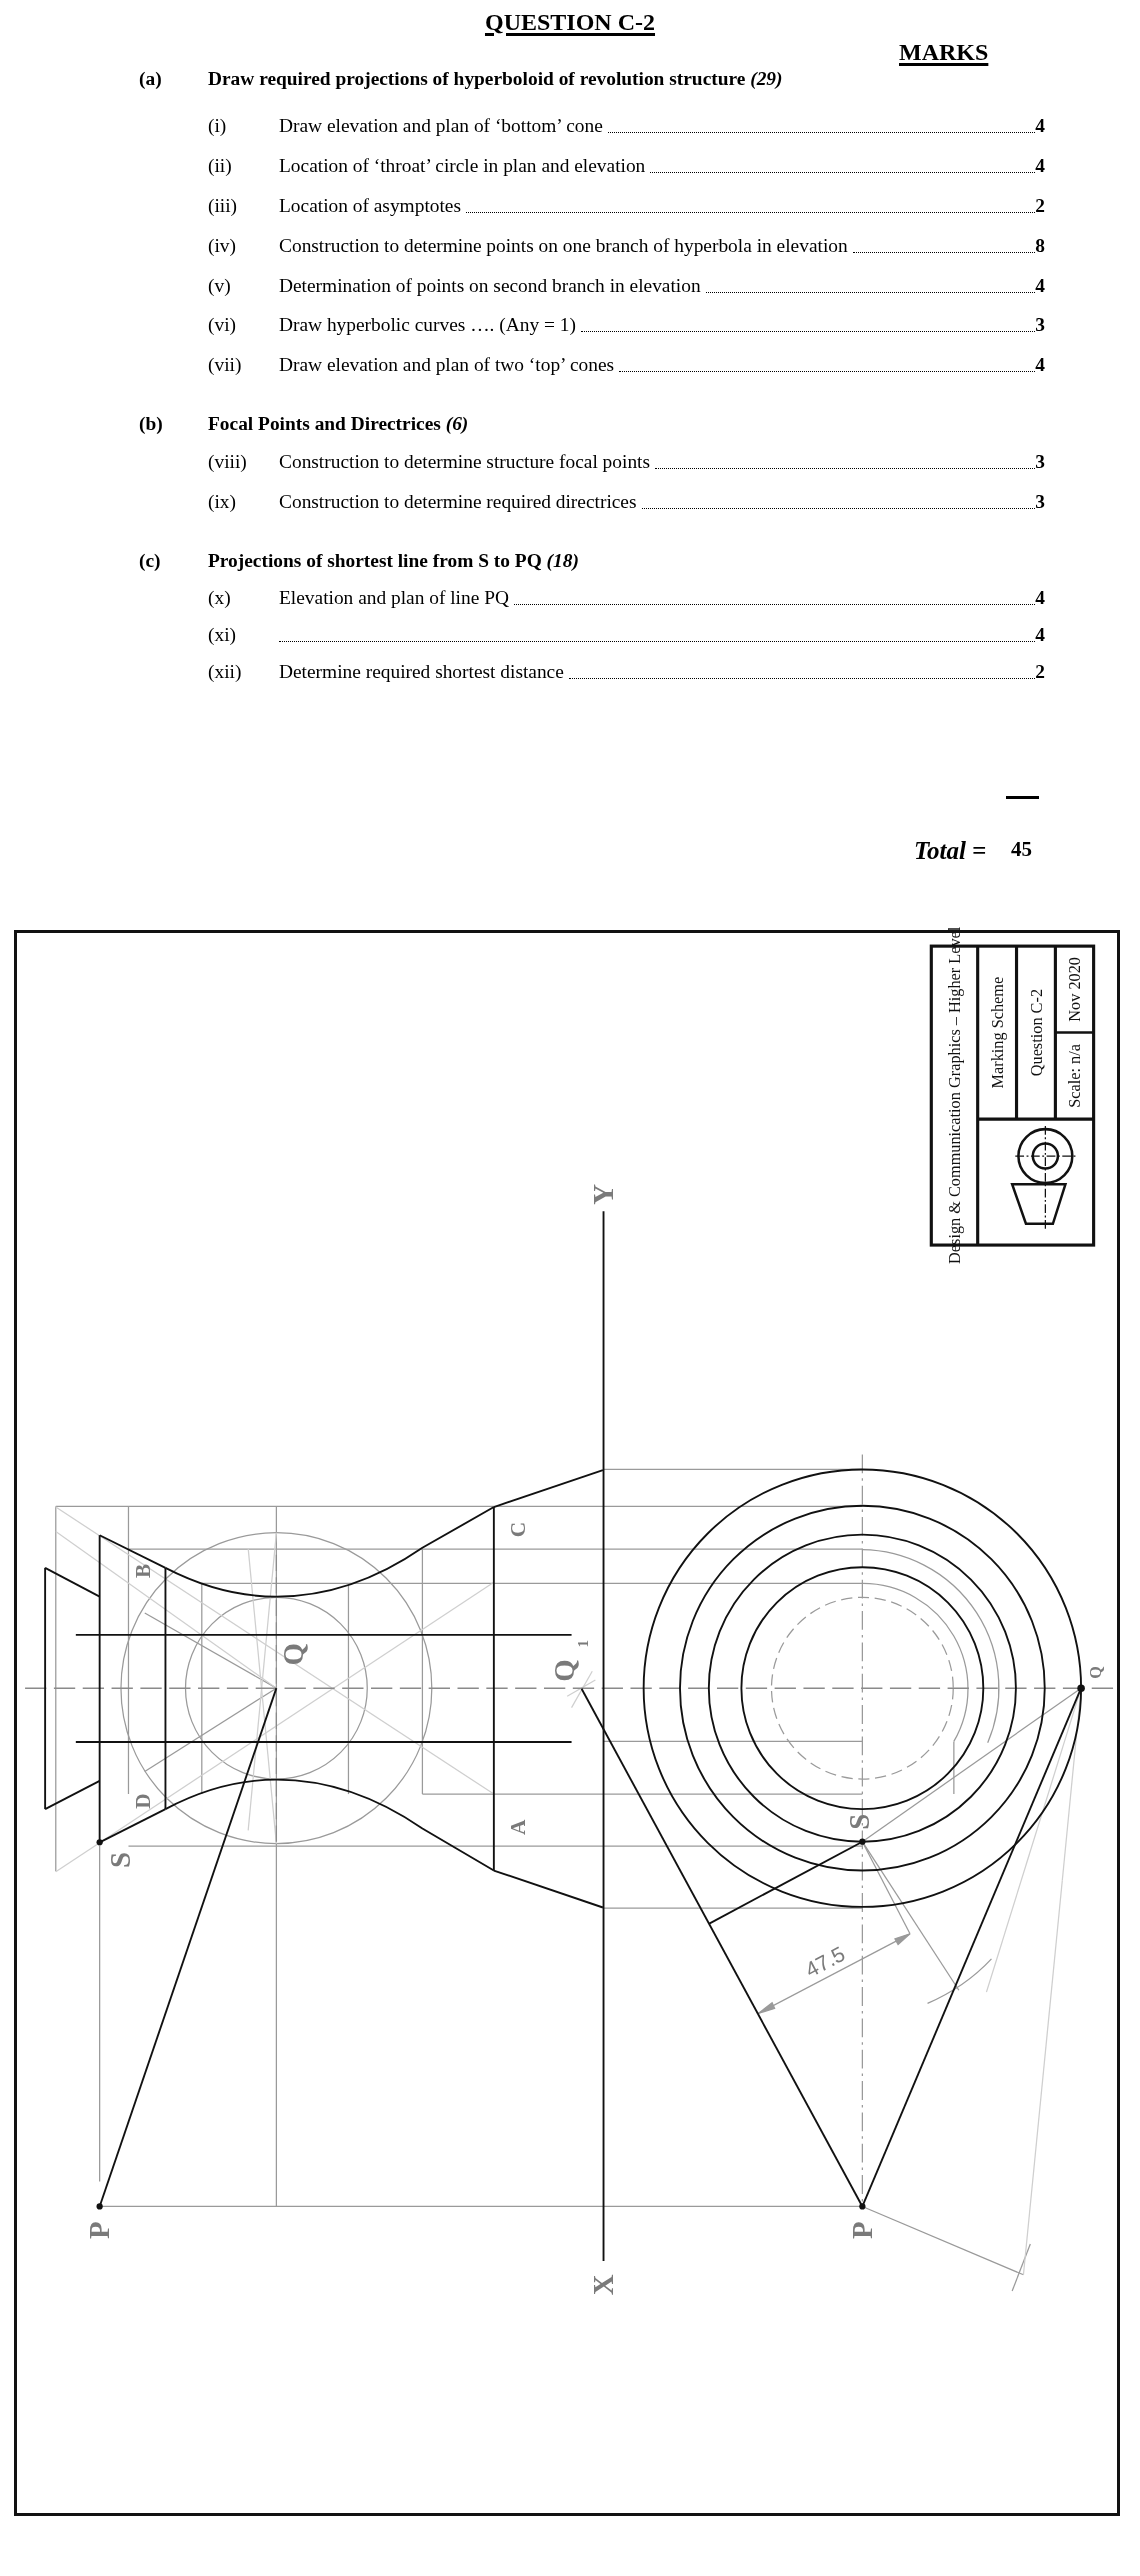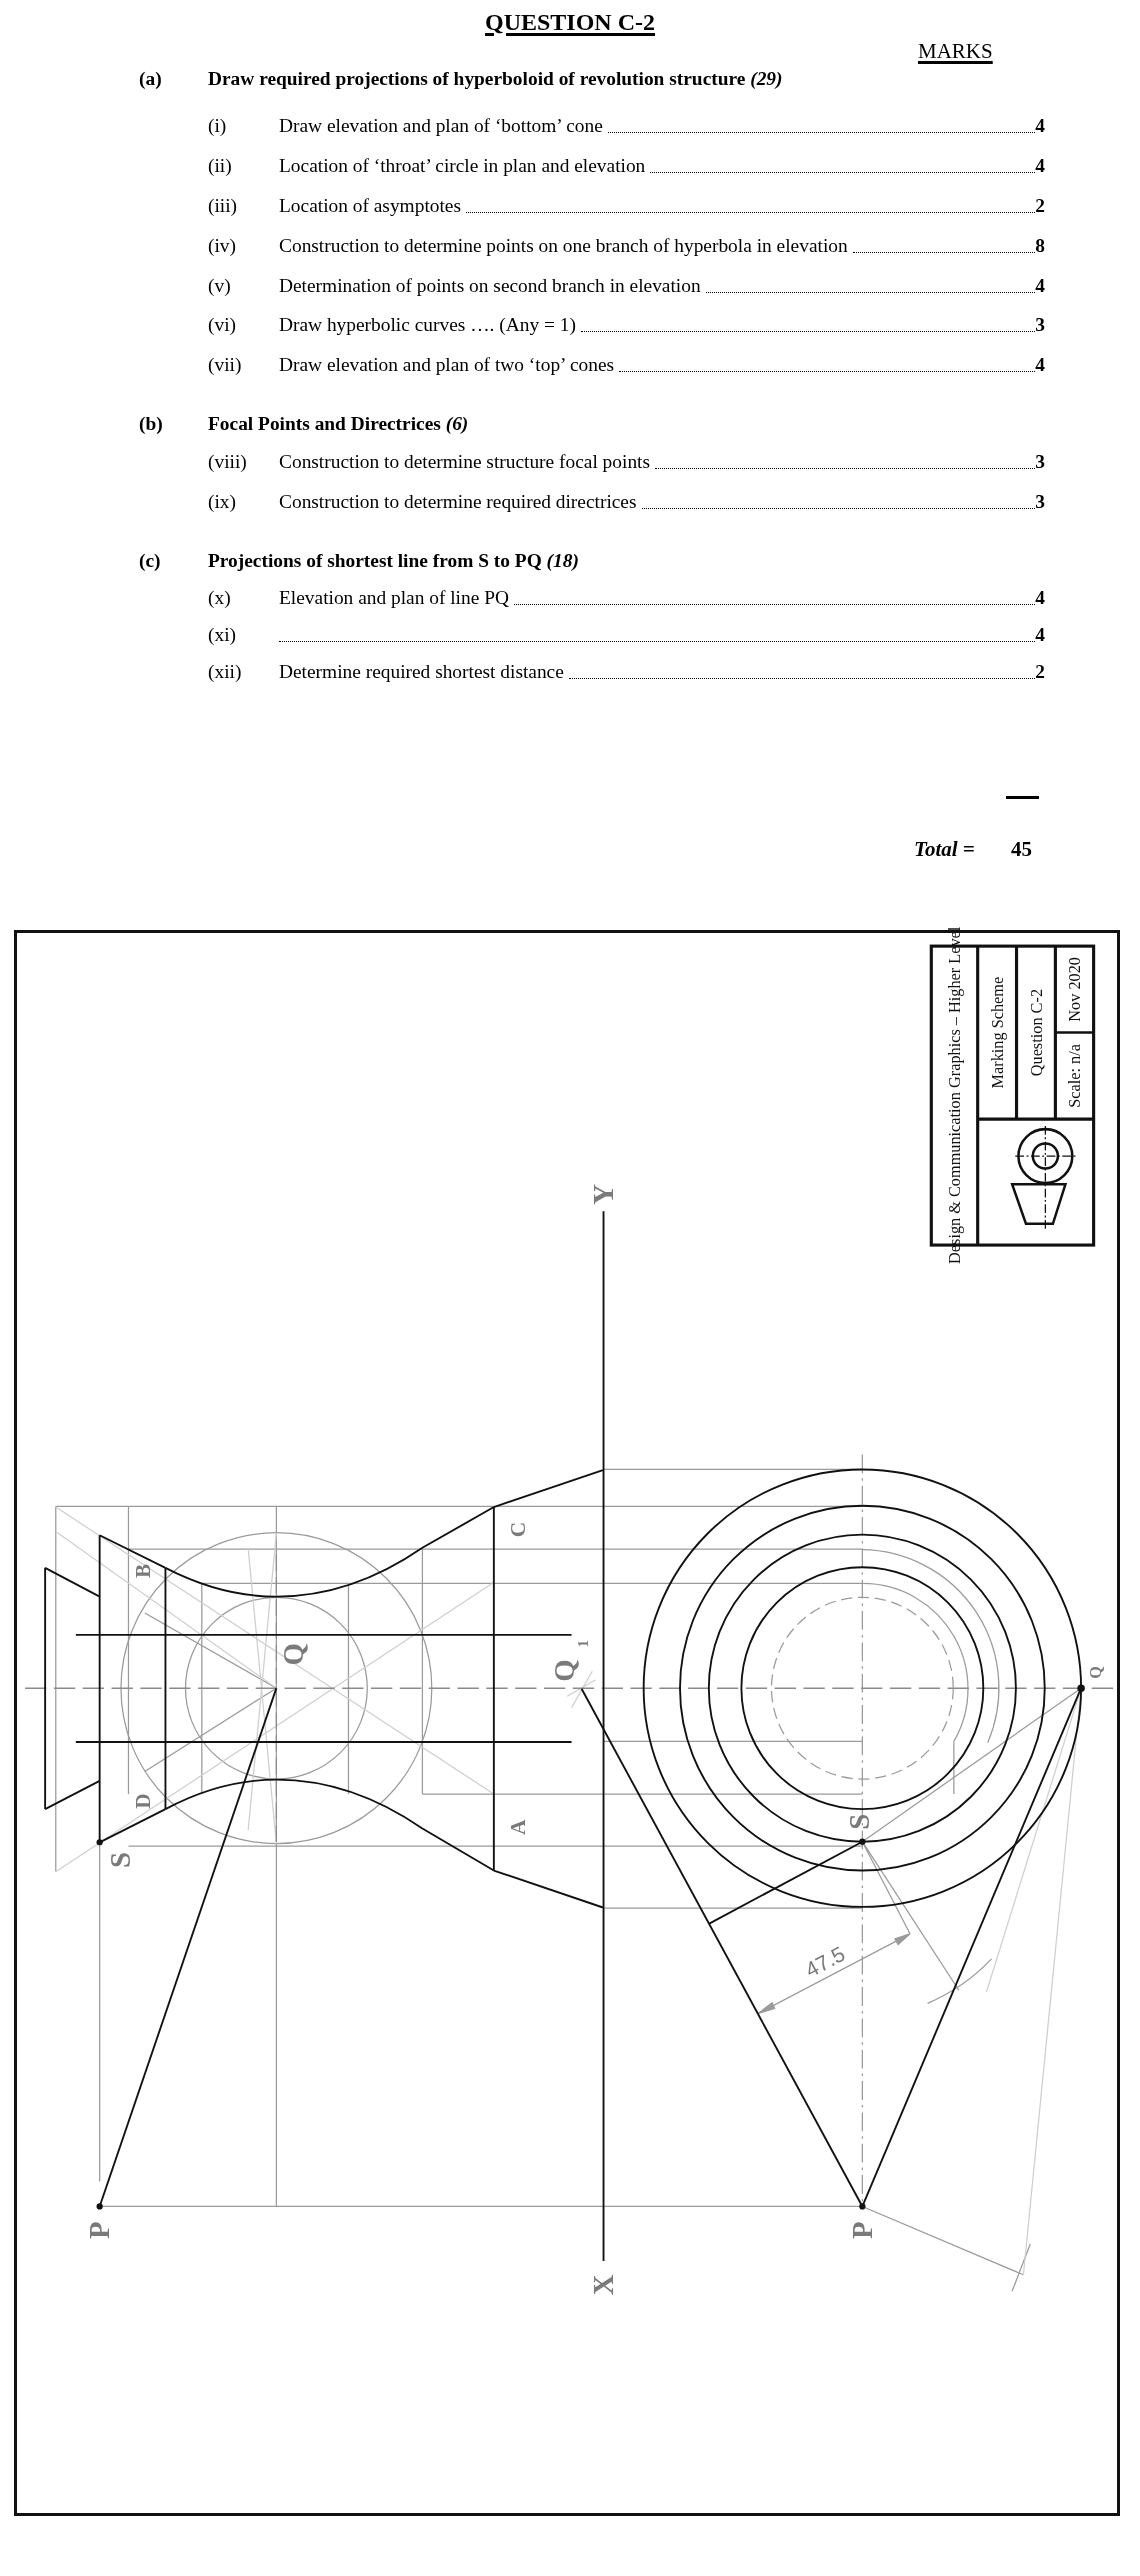--- a/index.html
+++ b/index.html
@@ -1,33 +1,33 @@
 <!DOCTYPE html>
 <html style="font-size:10px"><head>
 <meta charset="utf-8">
 <style>
   html, body { margin:0; padding:0; background:#ffffff; }
   body { width:1140px; height:2576px; position:relative; overflow:hidden;
          font-family:"Liberation Serif", "DejaVu Serif", serif; color:#000; }
   .abs { position:absolute; }
   .title { left:0; width:1140px; top:8.8px; text-align:center; font-size:24px; font-weight:bold; }
   .title span { text-decoration:underline; text-decoration-thickness:2.5px; text-underline-offset:3.1px; }
-  .marks-head { left:918px; top:39px; font-size:21px; font-weight:normal; text-decoration:underline; text-decoration-thickness:2.5px; text-underline-offset:3.1px; }
+  .marks-head { left:899px; top:39px; font-size:24px; font-weight:bold; text-decoration:underline; text-decoration-thickness:2.5px; text-underline-offset:3.1px; }
   .sec { position:absolute; left:139px; font-size:19.4px; font-weight:bold; white-space:nowrap; }
   .sec .lbl { position:absolute; left:0; top:0; }
   .sec .txt { position:absolute; left:69px; top:0; }
   .sec .pts { font-style:italic;margin-top:36px; }
   .row { position:absolute; left:208px; width:837px; height:25px; font-size:19.4px; white-space:nowrap; }
   .row .num { position:absolute; left:0; top:0; }
   .row .line { position:absolute; left:71px; right:0; top:0; display:flex; align-items:baseline; }
   .row .desc { flex:0 0 auto; padding-right:5px; }
   .row .dots { flex:1 1 auto; overflow:hidden; border-bottom:1.9px dotted #000; height:0; margin-bottom:3.8px; align-self:flex-end; }
   .row .mk { flex:0 0 auto; font-weight:bold; }
   .total-line { left:1006px; top:796px; width:33px; height:2.5px; background:#000; }
-  .total { left:914px; top:837px; font-size:21px; font-style:italic; font-weight:bold;text-align:right; }
+  .total { left:914px; top:837px; font-size:25px; font-style:italic; font-weight:bold;text-align:right; }
   .total-val { left:1011px; top:837px; font-size:21px; font-weight:bold; }
   .frame { left:13.8px; top:930px; width:1100px; height:1580px; border:3.1px solid #111; }
   svg.drawing { position:absolute; left:0; top:0; }
   .tb-text { font-family:"Liberation Serif", serif; font-size:26px; fill:#111; }
   .lbl-big { font-family:"Liberation Serif", serif; font-weight:bold; font-size:46px; fill:#7a7a7a; }
   .lbl-med { font-family:"Liberation Serif", serif; font-weight:bold; font-size:34px; fill:#7a7a7a; }
   .dim-text { font-family:"Liberation Sans", sans-serif; font-size:34px; fill:#7a7a7a; }
 </style>
 </head>
 <body>

